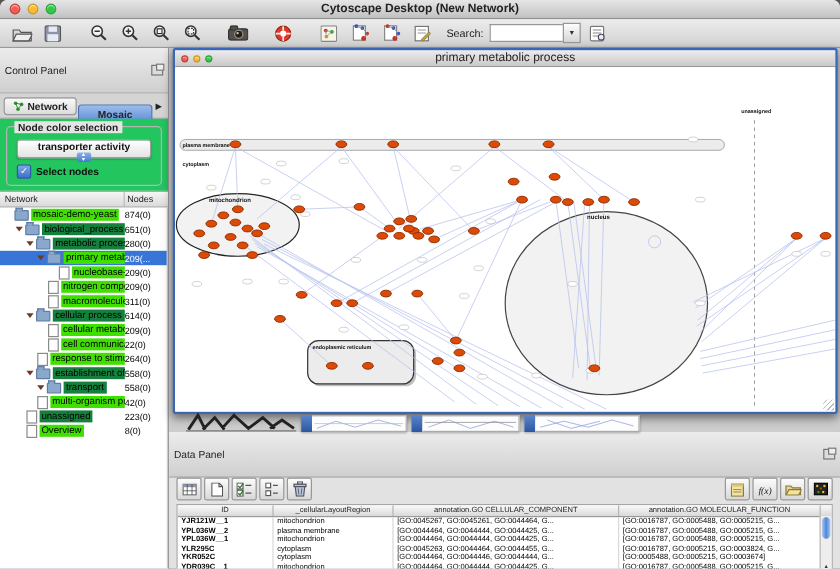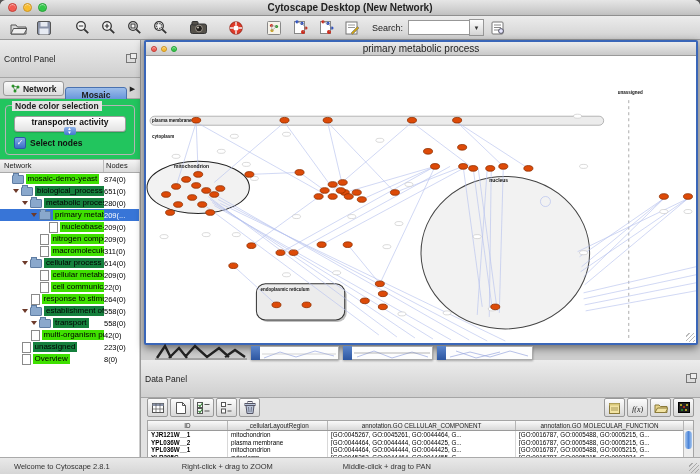--- a/index.html
+++ b/index.html
@@ -723,19 +723,13 @@
           <div class="pillgroup">
             <span class="pill sel">Node Attribute Browser</span>
             <span class="pill">Edge Attribute Browser</span>
             <span class="pill">Network Attribute Browser</span>
           </div>
         </div>
       </div>
     </div>
   </div>
 
-  <div class="statusbar">
-    <span class="st1">Welcome to Cytoscape 2.8.1</span>
-    <span class="st2">Right-click + drag to ZOOM</span>
-    <span class="st3">Middle-click + drag to PAN</span>
-    <span class="sgrip"></span>
-  </div>
 </div>
 
 </body></html>

